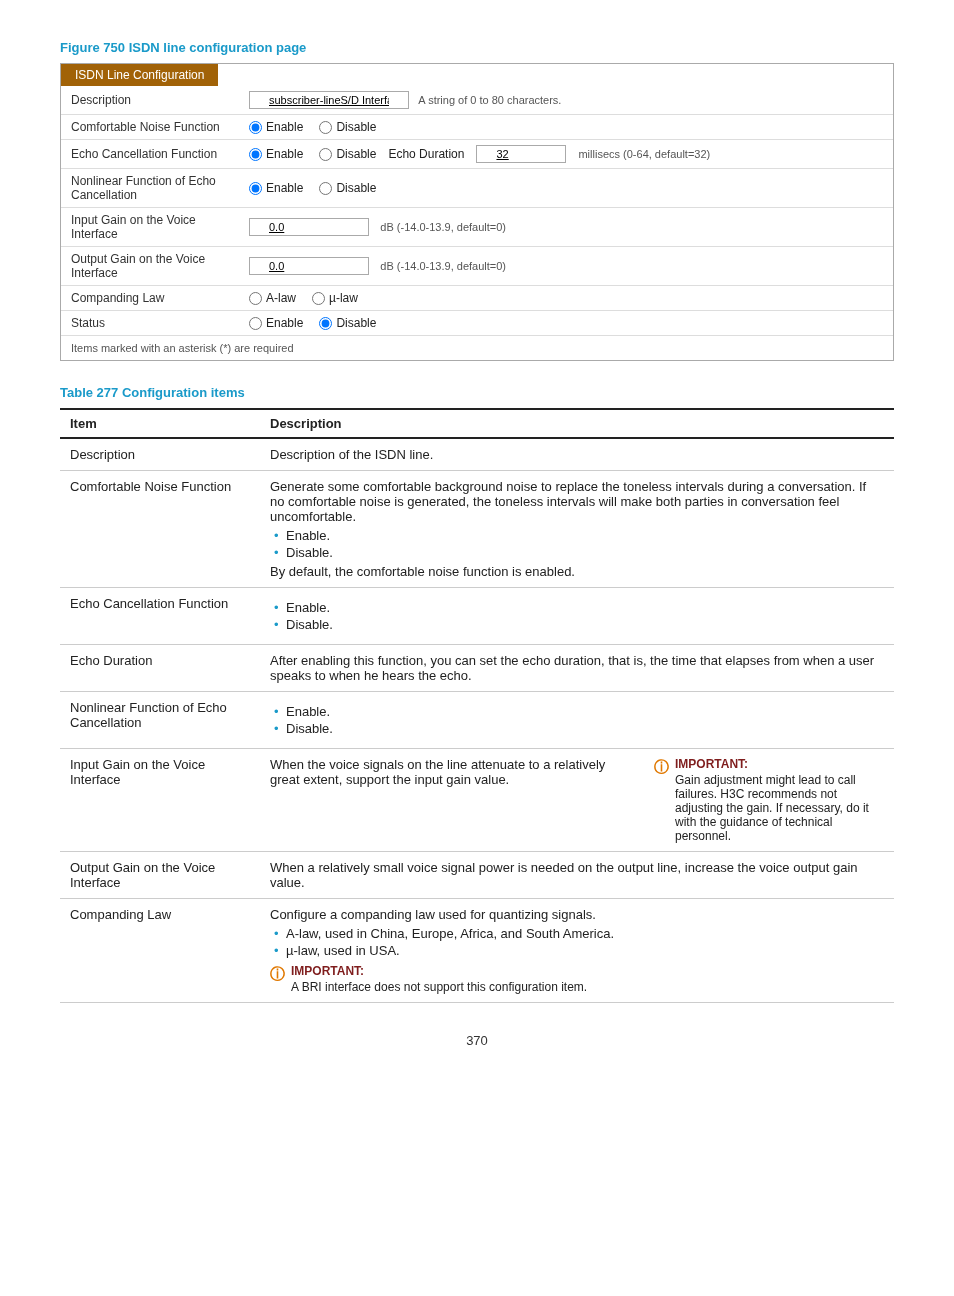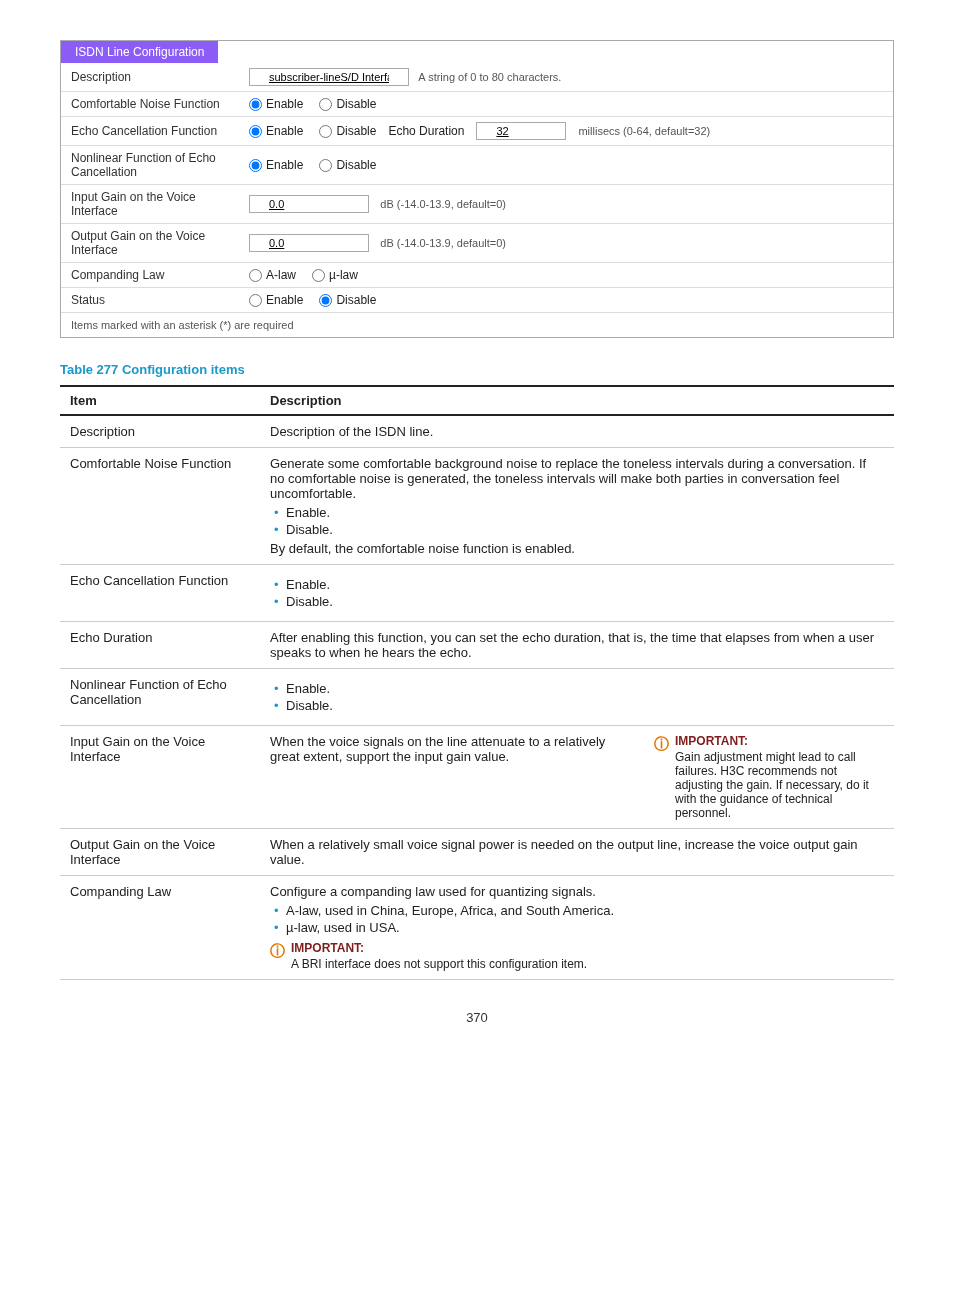--- a/index.html
+++ b/index.html
@@ -16,21 +16,21 @@
       color: #1a9ac9;
       font-size: 13px;
       font-weight: bold;
       margin-bottom: 8px;
     }
     .config-panel {
       border: 1px solid #aaa;
       margin-bottom: 24px;
     }
     .config-tab {
-      background: #8b5cf6;
+      background: #a16207;
       color: #fff;
       padding: 4px 14px;
       font-size: 12px;
       display: inline-block;
       font-weight: normal;
     }
     .config-table {
       width: 100%;
       border-collapse: collapse;
       font-size: 12px;
@@ -179,20 +179,21 @@
       text-align: center;
       margin-top: 30px;
       font-size: 13px;
       color: #333;
     }
   </style>
 </head>
 <body>
 
 <div>
+  <div class="figure-title">Figure 750 ISDN line configuration page</div>
 
   <div class="config-panel">
     <div class="config-tab">ISDN Line Configuration</div>
 
     <table class="config-table">
       <tbody>
 
         <tr>
           <td>Description</td>
           <td>

